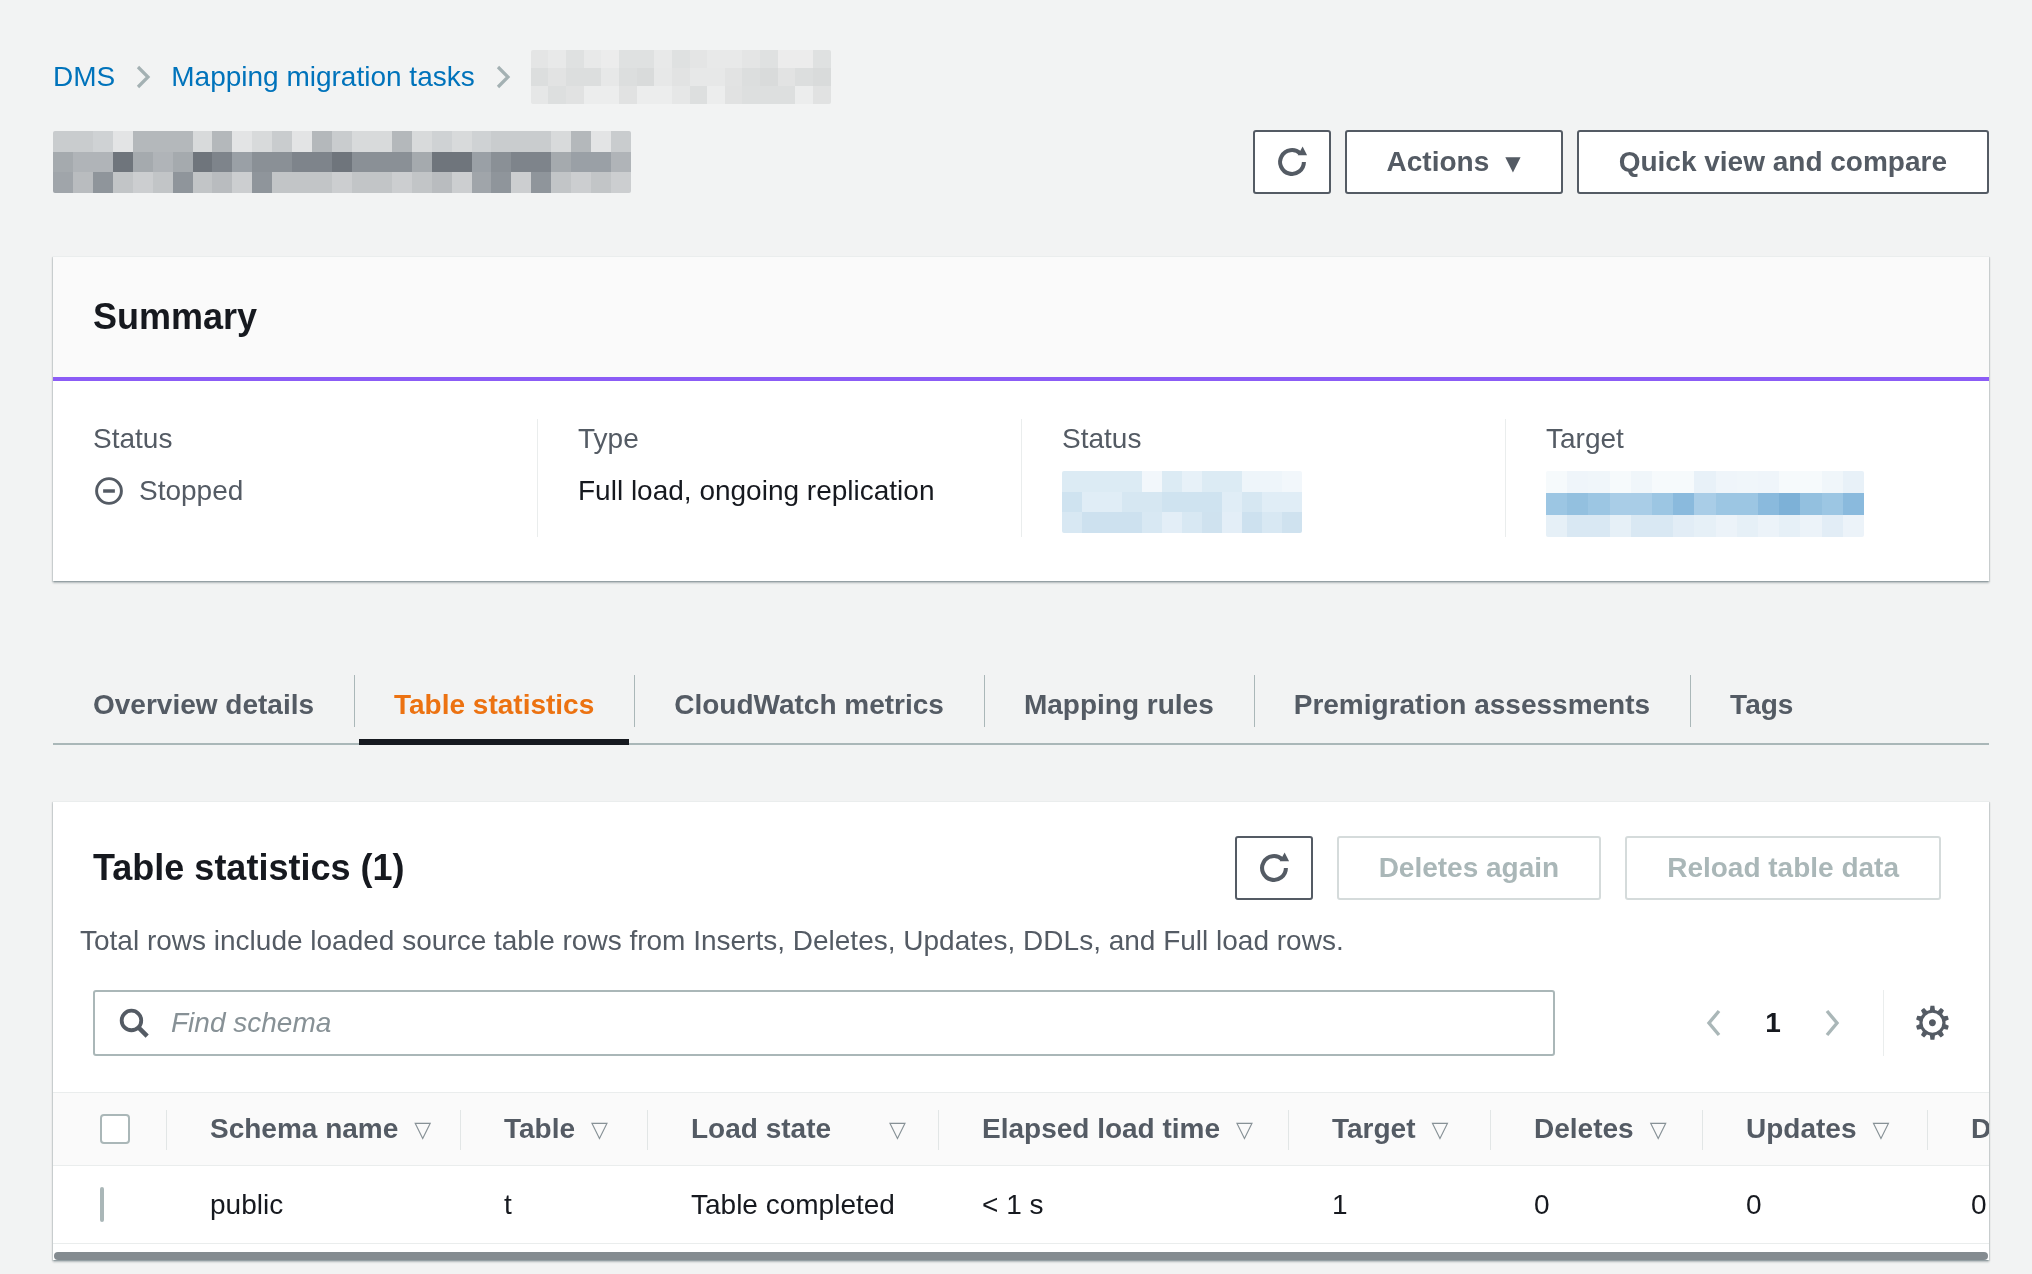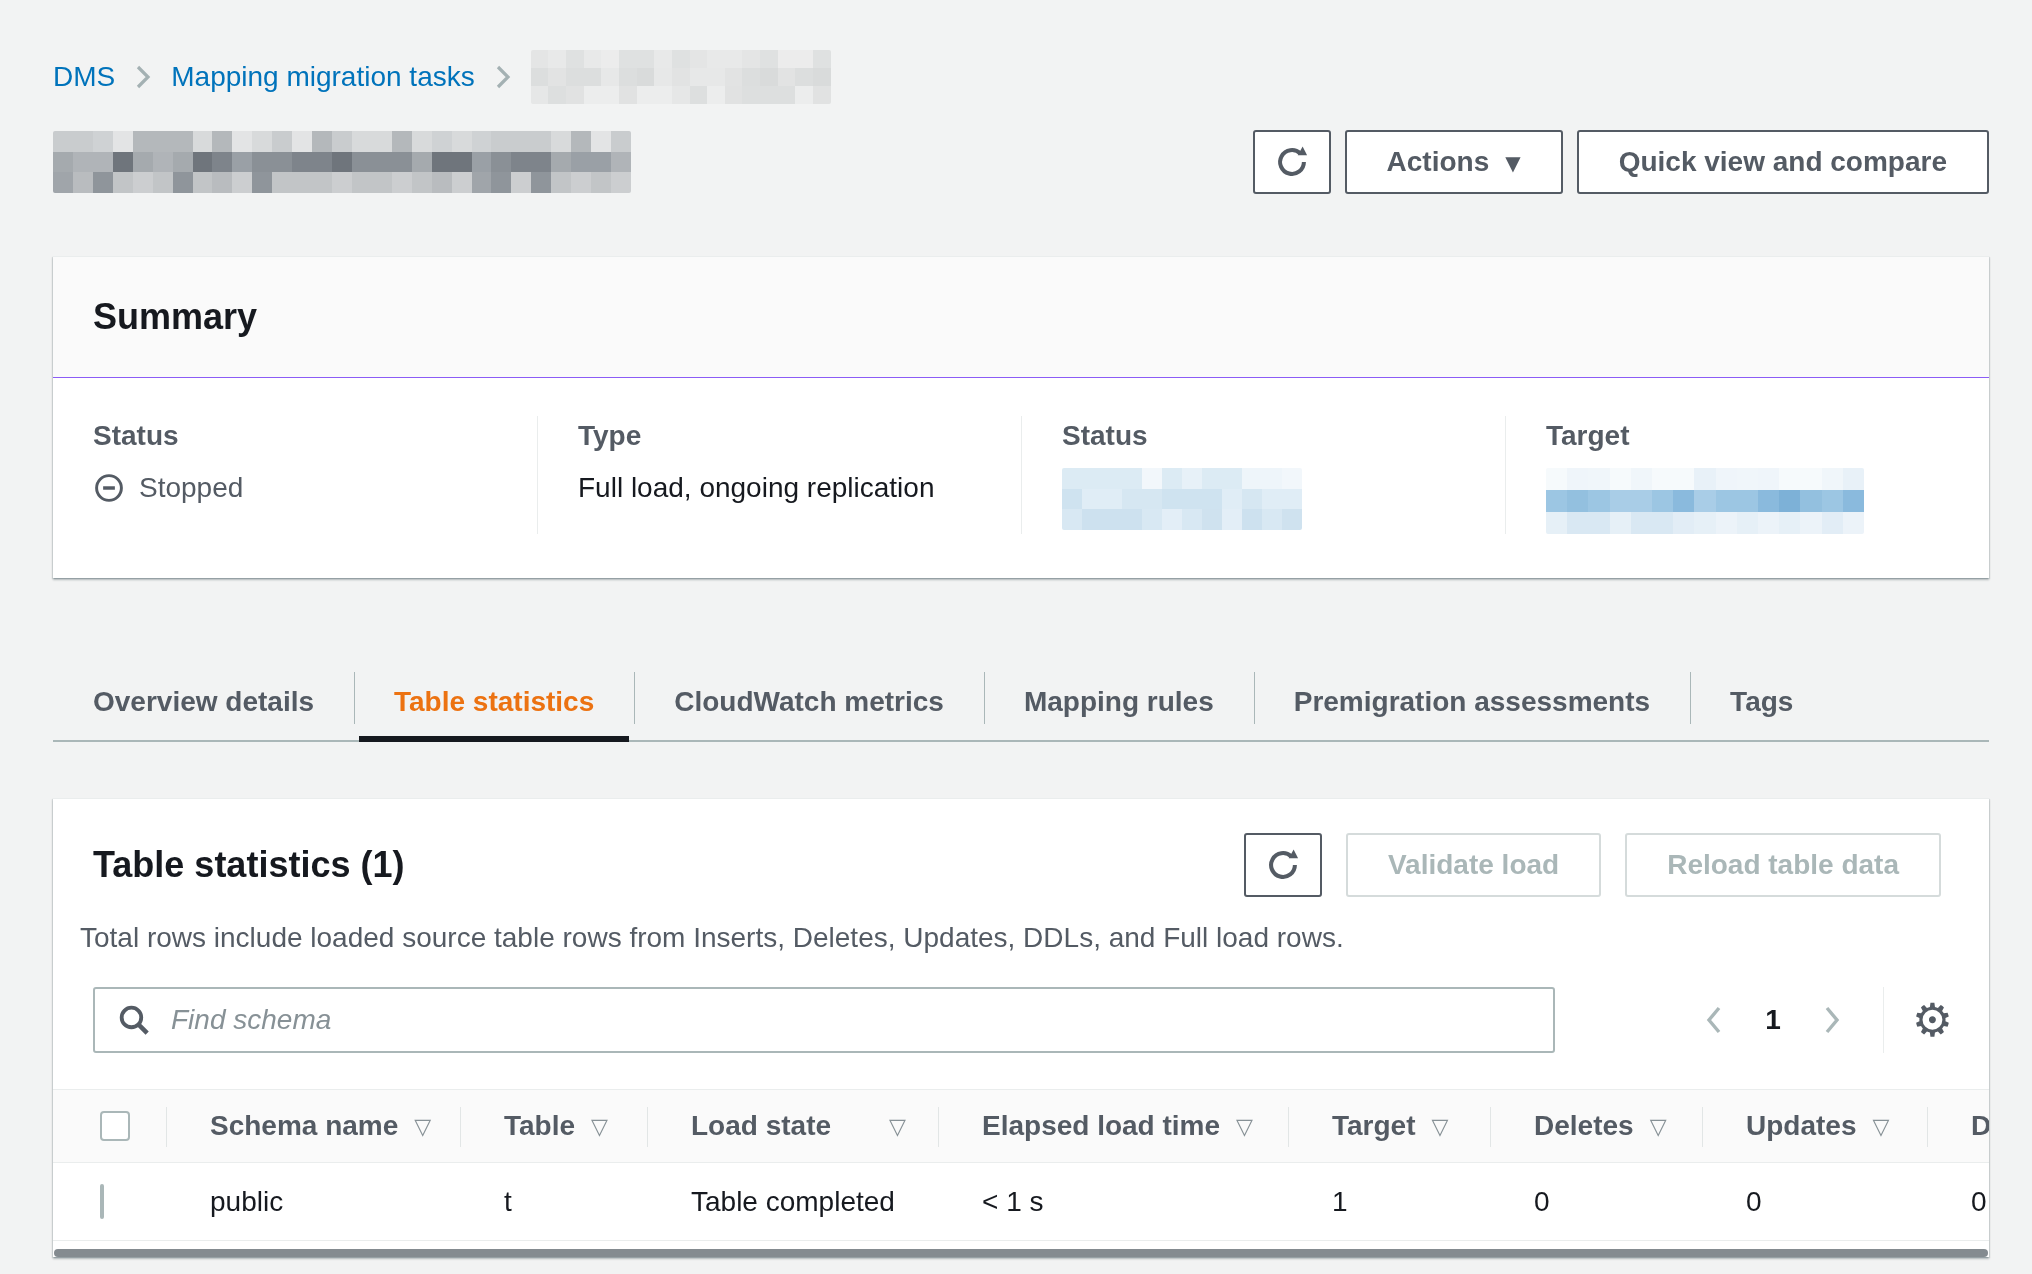--- a/index.html
+++ b/index.html
@@ -22,29 +22,29 @@
        color:#545b64;font-weight:bold;font-size:28px;padding:0 40px;
        display:inline-flex;align-items:center;justify-content:center;gap:16px;
        font-family:inherit;box-sizing:border-box;cursor:pointer;}
   .btn-icon-only{width:78px;padding:0;}
   .btn.disabled{color:#aab7b8;border-color:#d5dbdb;cursor:default;}
   .caret{font-size:20px;line-height:1;font-family:"DejaVu Sans",sans-serif;position:relative;top:1px;}
 
   
   .card{background:#fff;border-top:1px solid #eaeded;
         box-shadow:0 2px 2px 0 rgba(0,28,36,.25),1px 1px 1px 0 rgba(0,28,36,.1),-1px 1px 1px 0 rgba(0,28,36,.1);}
-  .card-header{background:#fafafa;border-bottom:1px solid #8b5cf6;padding:38px 40px;
+  .card-header{background:#fafafa;border-bottom:4px solid #8b5cf6;padding:38px 40px;
                font-size:36px;font-weight:bold;line-height:44px;}
 
   
   .summary-card{margin-top:62px;}
   .summary-grid{display:grid;grid-template-columns:repeat(4,1fr);padding:38px 0 44px;}
   .sum-col{padding:0 30px 0 40px;}
   .sum-col + .sum-col{border-left:1px solid #eaeded;}
-  .field-label{color:#545b64;font-size:28px;line-height:40px;margin-bottom:12px;font-weight:bold;}
+  .field-label{color:#545b64;font-size:28px;line-height:40px;margin-bottom:12px;}
   .field-value{font-size:28px;line-height:40px;display:flex;align-items:center;gap:14px;}
   .status-value{color:#545b64;}
 
   
   .mosaic{overflow:hidden;border-radius:2px;}
 
   
   .tabs{margin-top:86px;display:flex;align-items:stretch;height:76px;border-bottom:2px solid #aab7b8;}
   .tab{position:relative;display:flex;align-items:center;padding:0 40px;
        font-size:28px;font-weight:bold;color:#545b64;cursor:pointer;}
@@ -398,21 +398,21 @@
       <div class="panel-title">Table statistics (1)</div>
       <div class="panel-buttons">
         <button class="btn btn-icon-only">
           <span>
             <svg width="34" height="34" viewBox="0 0 16 16">
               <path d="M13.6 8a5.6 5.6 0 1 1-1.7-4.02" fill="none" stroke="#545b64" stroke-width="1.9"></path>
               <path d="M10.7 4.8h4.4L13 .7z" fill="#545b64"></path>
             </svg>
           </span>
         </button>
-        <button class="btn disabled" aria-disabled="true">Validate load</button>
+        <button class="btn disabled" aria-disabled="true">Deletes again</button>
         <button class="btn disabled" aria-disabled="true">Reload table data</button>
       </div>
     </div>
     <div class="panel-desc">Total rows include loaded source table rows from Inserts, Deletes, Updates, DDLs, and Full load rows.</div>
 
     <div class="controls">
       <div class="search-box">
         <span>
           <svg width="34" height="34" viewBox="0 0 16 16">
             <circle cx="6.8" cy="6.8" r="4.6" fill="none" stroke="#545b64" stroke-width="1.8"></circle>

